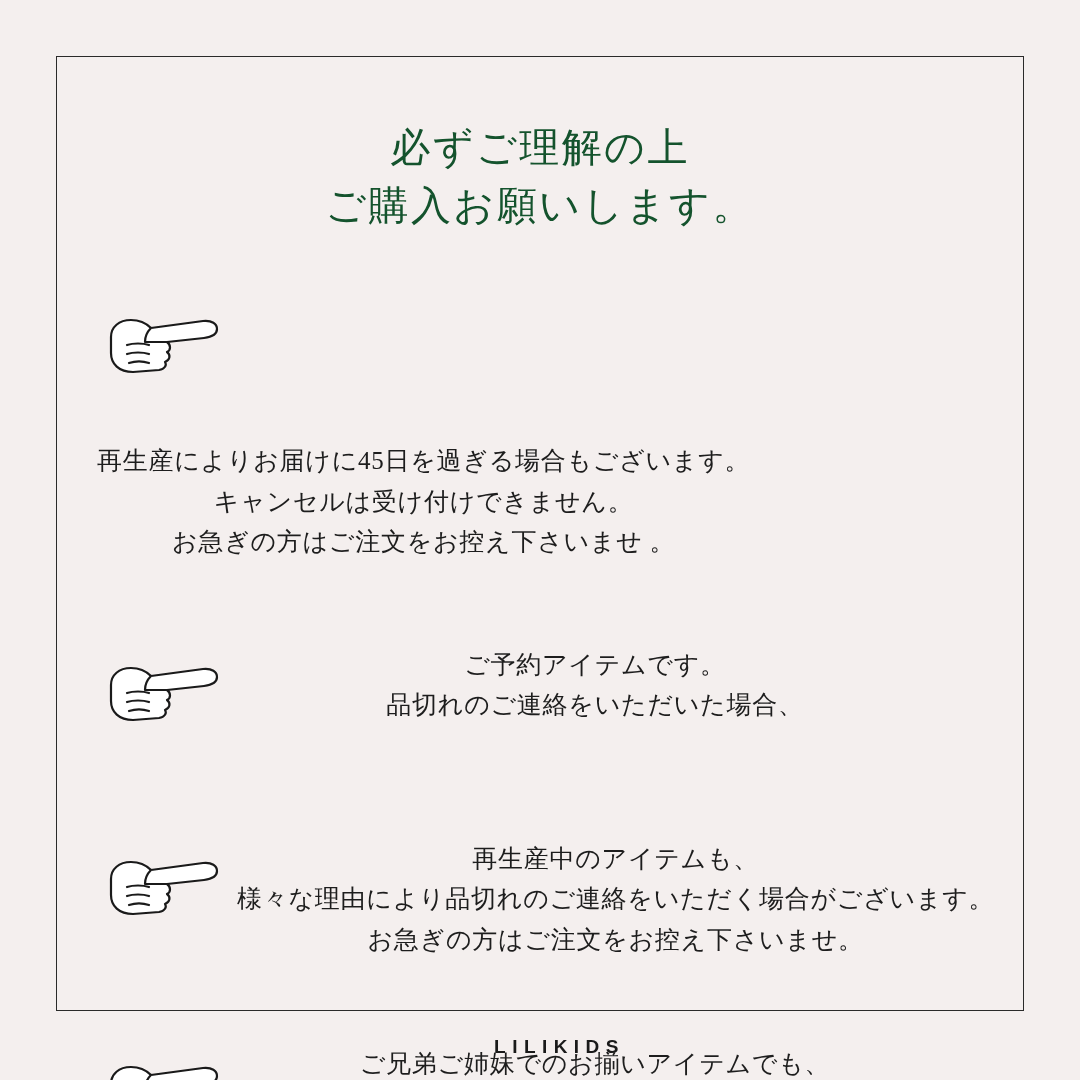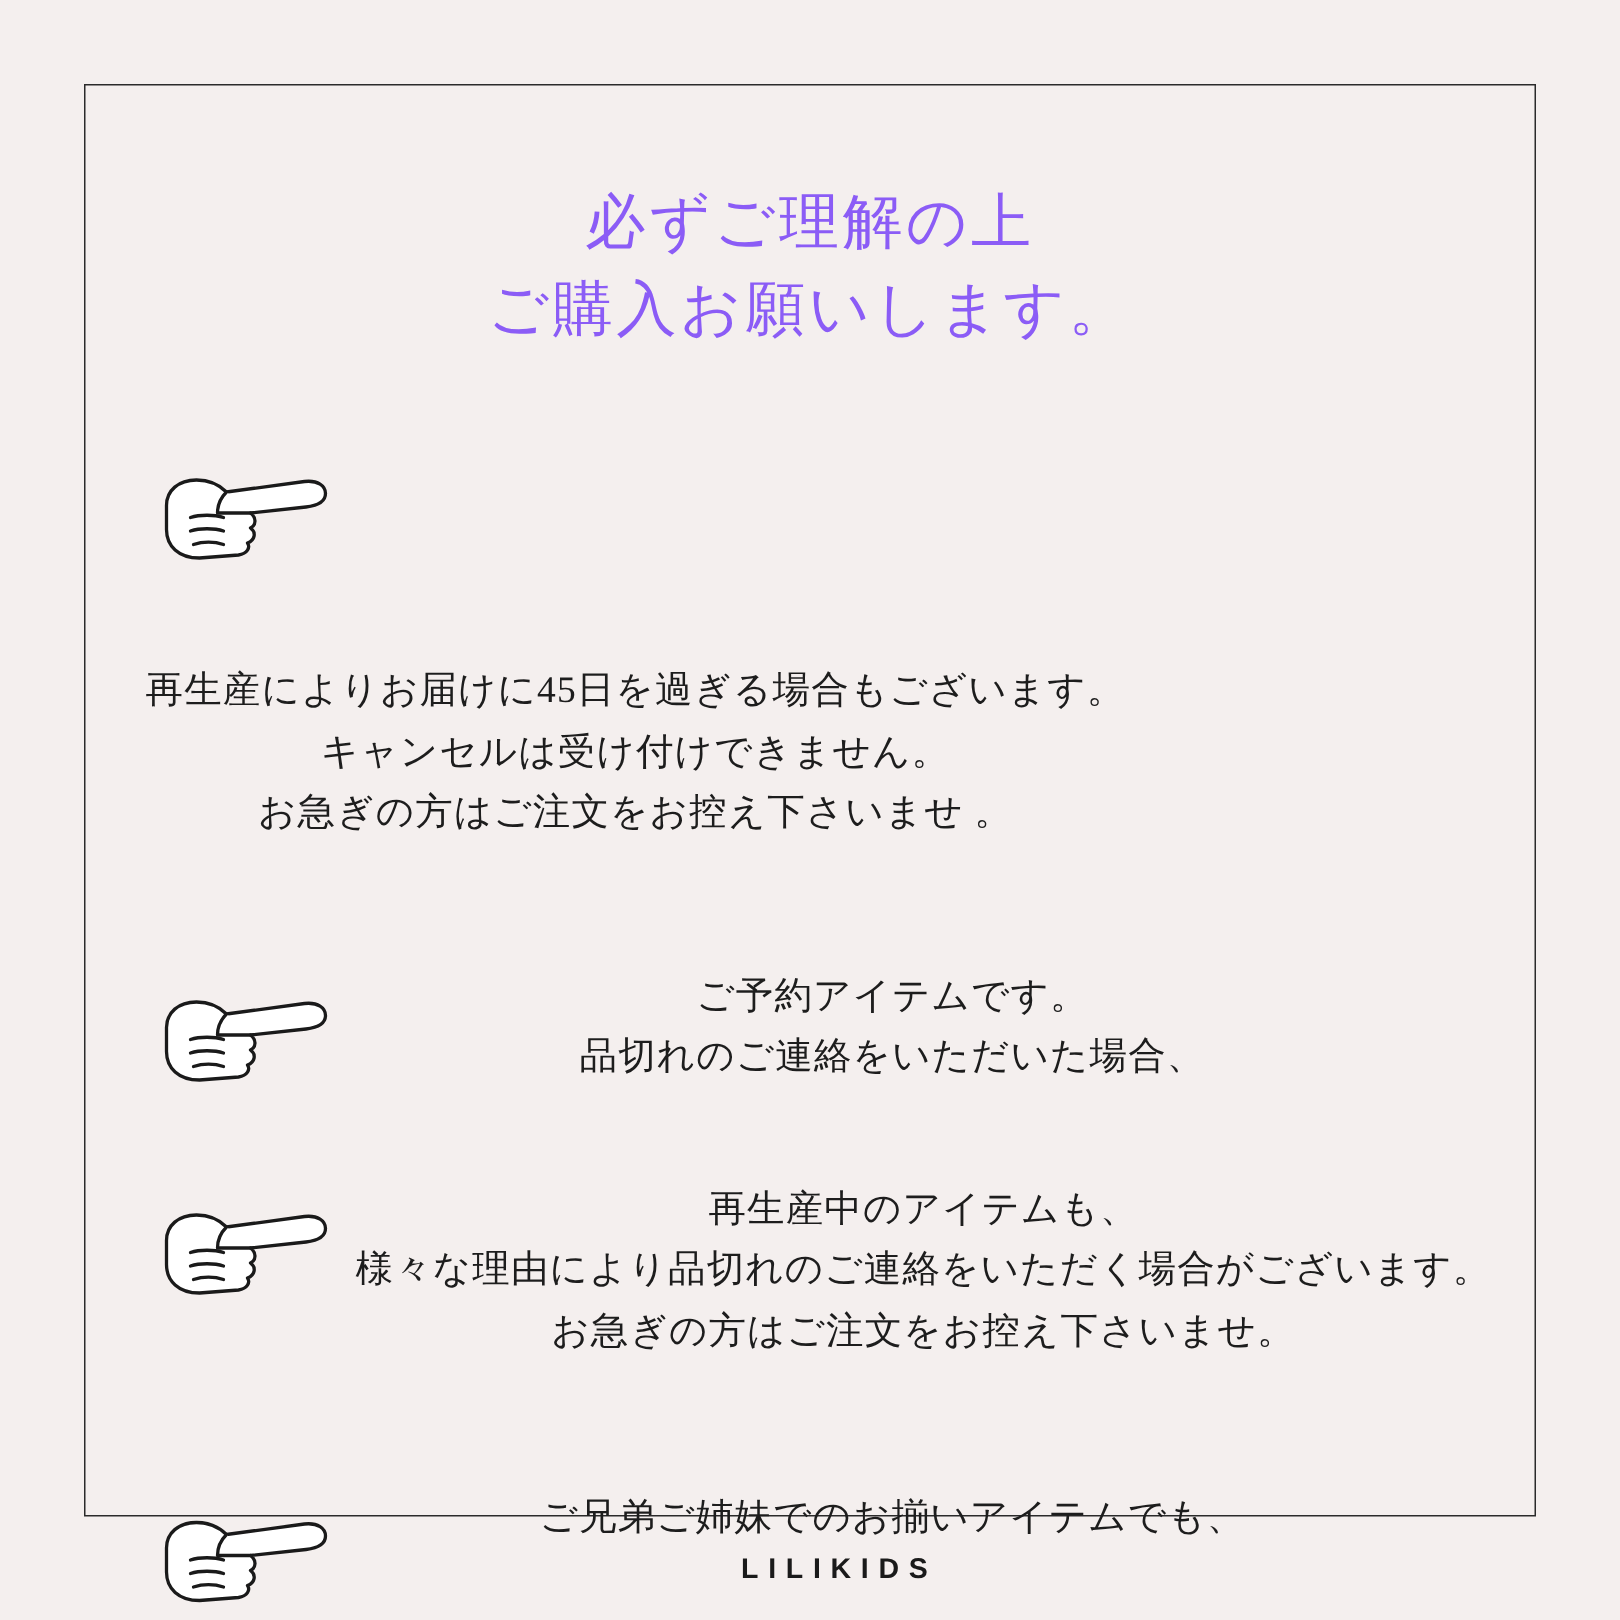--- a/index.html
+++ b/index.html
@@ -31,41 +31,41 @@
   }
   .title {
     position: absolute;
     left: 0;
     right: 0;
     top: 62px;
     text-align: center;
     font-size: 40px;
     line-height: 1.45;
     letter-spacing: 0.06em;
-    color: #8b5cf6;
+    color: #14532d;
     font-weight: 400;
   }
   .title .line {
     display: block;
   }
   .blocks {
     position: absolute;
     left: 0;
     right: 0;
     top: 240px;
   }
   .block {
     position: relative;
     display: flex;
     align-items: flex-start;
     padding: 0 40px 0 40px;
   }
   .block-1 { margin-top: 0px; flex-direction: column; }
   .block-2 { margin-top: 82px; }
-  .block-3 { margin-top: 58px; }
+  .block-3 { margin-top: 110px; }
   .block-4 { margin-top: 84px; }
 
   .hand {
     flex: 0 0 140px;
     width: 140px;
     height: 80px;
     position: relative;
     margin-top: 4px;
   }
   .hand svg {

